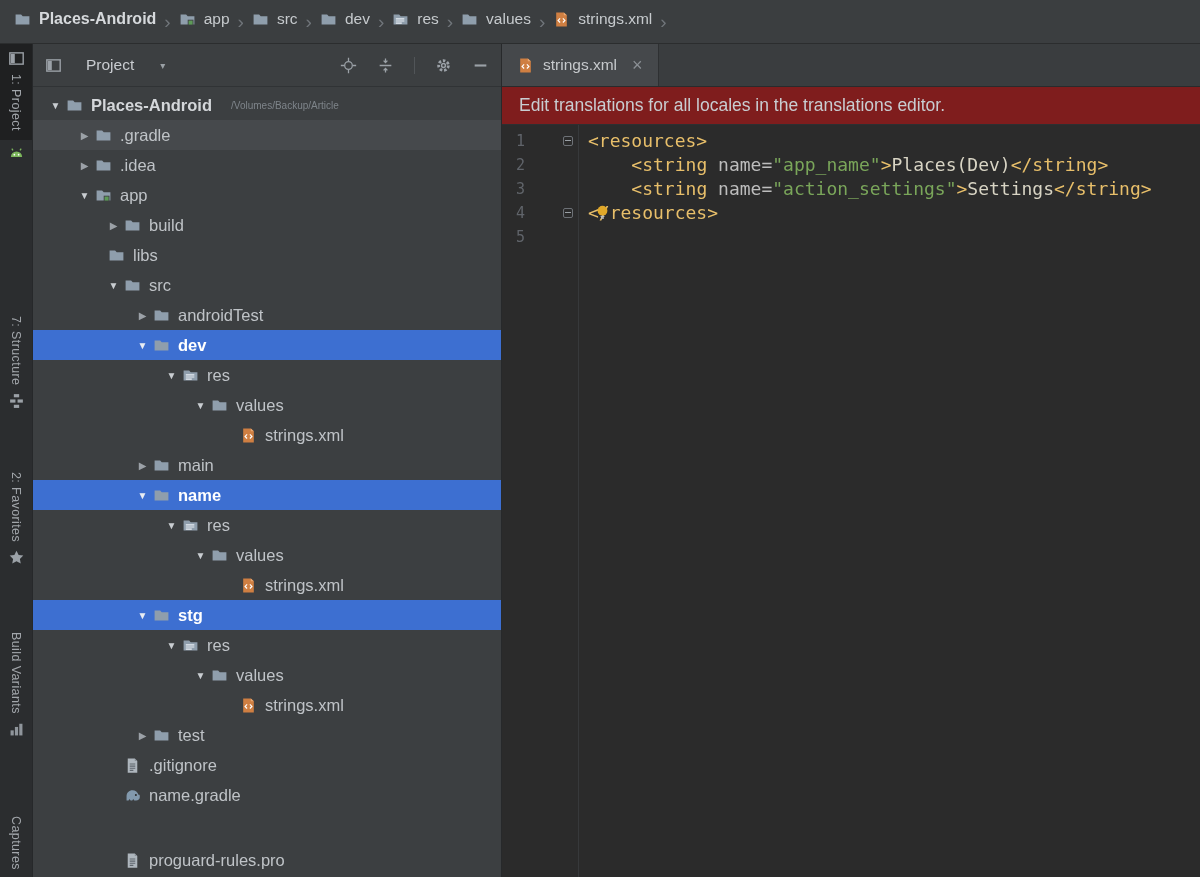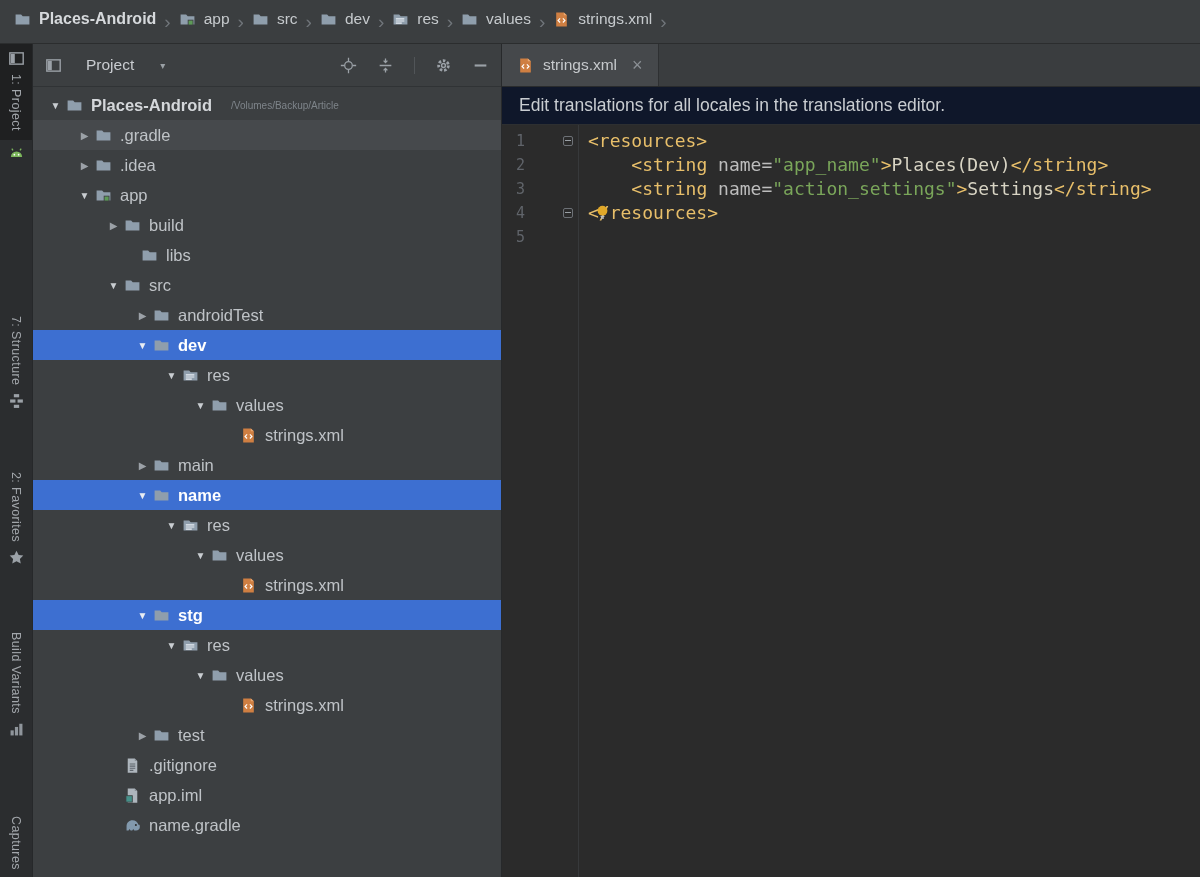--- a/index.html
+++ b/index.html
@@ -52,21 +52,21 @@
   .tree-row.highlighted{background:#46494c}
   .tree-row.root .lbl{font-weight:bold;color:#d4d7da}
 
   
   #editor-pane{position:absolute;left:502px;top:44px;width:698px;height:833px;background:#2b2b2b}
   #tab-bar{height:43px;background:#3a3d3f;border-bottom:1px solid #292b2c;display:flex;
     align-items:stretch}
   .tab{display:flex;align-items:center;gap:9px;padding:0 15px;background:#45484b;
     border-right:1px solid #2e3032;font-size:15.5px;color:#c6c9cc;cursor:pointer}
   .tab .close{color:#8b9095;font-size:18px;margin-left:6px;line-height:1;cursor:pointer}
-  #banner{height:38px;background:#0f172a;border-bottom:1px solid #2d2f31;display:flex;
+  #banner{height:38px;background:#7f1d1d;border-bottom:1px solid #2d2f31;display:flex;
     align-items:center;padding:0 17px;font-size:17.5px;color:#c9cdd1}
   #code-area{position:absolute;left:0;top:81px;right:0;bottom:0;
     font-family:"DejaVu Sans Mono","Liberation Mono",monospace;font-size:18px}
   #gutter-line{position:absolute;left:76px;top:0;bottom:0;width:1px;background:#37393b}
   #code-lines{padding-top:4px}
   .code-line{height:24px;position:relative}
   .ln{position:absolute;left:14px;top:3px;font-size:15px;color:#60646a;
     font-family:"DejaVu Sans Mono",monospace}
   .fold-marker{position:absolute;left:61px;top:7px;width:10px;height:10px;
     border:1px solid #6d7176;border-radius:2px}
@@ -281,21 +281,21 @@
       </div>
       <div class="tree-row" style="padding-left: 70px;">
         <span class="arrow">▶</span>
         <span class="ic">
           <svg width="17" height="17" viewBox="0 0 16 16" aria-hidden="true">
             <path d="M1.5 3.2h5.2l1.5 1.8h6.3v7.8H1.5z" fill="#8f9eac"></path>
           </svg>
         </span>
         <span class="lbl">build</span>
       </div>
-      <div class="tree-row" style="padding-left: 87px;">
+      <div class="tree-row" style="padding-left: 54px;">
         <span class="arrow"></span>
         <span class="ic">
           <svg width="17" height="17" viewBox="0 0 16 16" aria-hidden="true">
             <path d="M1.5 3.2h5.2l1.5 1.8h6.3v7.8H1.5z" fill="#8f9eac"></path>
           </svg>
         </span>
         <span class="lbl">libs</span>
       </div>
       <div class="tree-row" style="padding-left: 70px;">
         <span class="arrow open">▼</span>
@@ -453,31 +453,20 @@
       <div class="tree-row" style="padding-left: 70px;">
         <span class="arrow"></span>
         <span class="ic">
           <svg width="17" height="17" viewBox="0 0 16 16" aria-hidden="true">
             <path d="M3.5 1.3h6.6l2.4 2.5v11H3.5z" fill="#aeb6bd"></path>
             <path d="M10.1 1.3v2.5h2.4z" fill="#878e95"></path>
             <path d="M5.4 6.6h5.2M5.4 8.6h5.2M5.4 10.6h5.2M5.4 12.6h3.4" stroke="#5f666d" stroke-width="1" fill="none"></path>
           </svg>
         </span>
         <span class="lbl">.gitignore</span>
-      </div>
-      <div class="tree-row" style="padding-left: 70px;">
-        <span class="arrow"></span>
-        <span class="ic">
-          <svg width="17" height="17" viewBox="0 0 16 16" aria-hidden="true">
-            <path d="M3.5 1.3h6.6l2.4 2.5v11H3.5z" fill="#aeb6bd"></path>
-            <path d="M10.1 1.3v2.5h2.4z" fill="#878e95"></path>
-            <rect x="1.8" y="8.2" width="6" height="6" fill="#46918a" stroke="#3c3f41" stroke-width=".8"></rect>
-          </svg>
-        </span>
-        <span class="lbl">app.iml</span>
       </div>
       <div class="tree-row" style="padding-left: 70px;">
         <span class="arrow"></span>
         <span class="ic">
           <svg width="17" height="17" viewBox="0 0 16 16" aria-hidden="true">
             <path d="M13.6 7.4C13 4.8 10.7 3.1 8 3.1 4.8 3.1 2.4 5.5 2.4 8.6v4.2h1.9l.9-1.6 1 1.6h1.6l.9-1.6 1 1.6h1.6c2.1 0 3.6-1.4 3.6-3.3 0-.8-.1-1.5-.3-2.1z" fill="#8299ad"></path>
             <circle cx="11.2" cy="7.6" r=".95" fill="#2b2b2b"></circle>
           </svg>
         </span>
         <span class="lbl">name.gradle</span>

